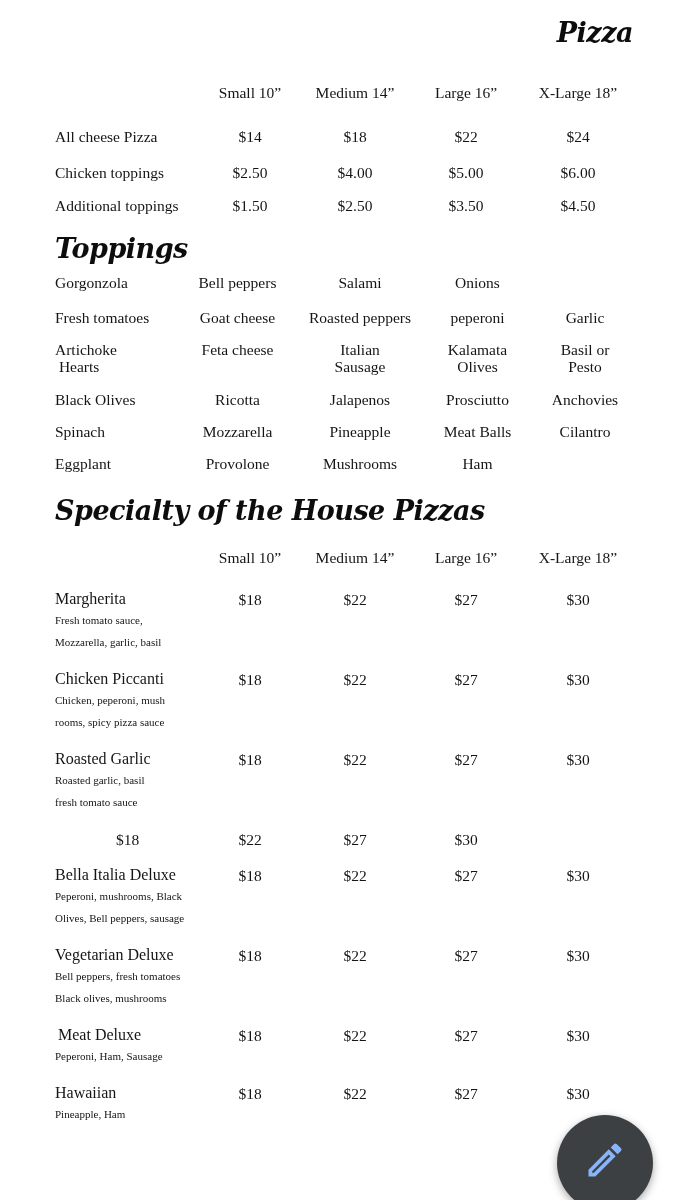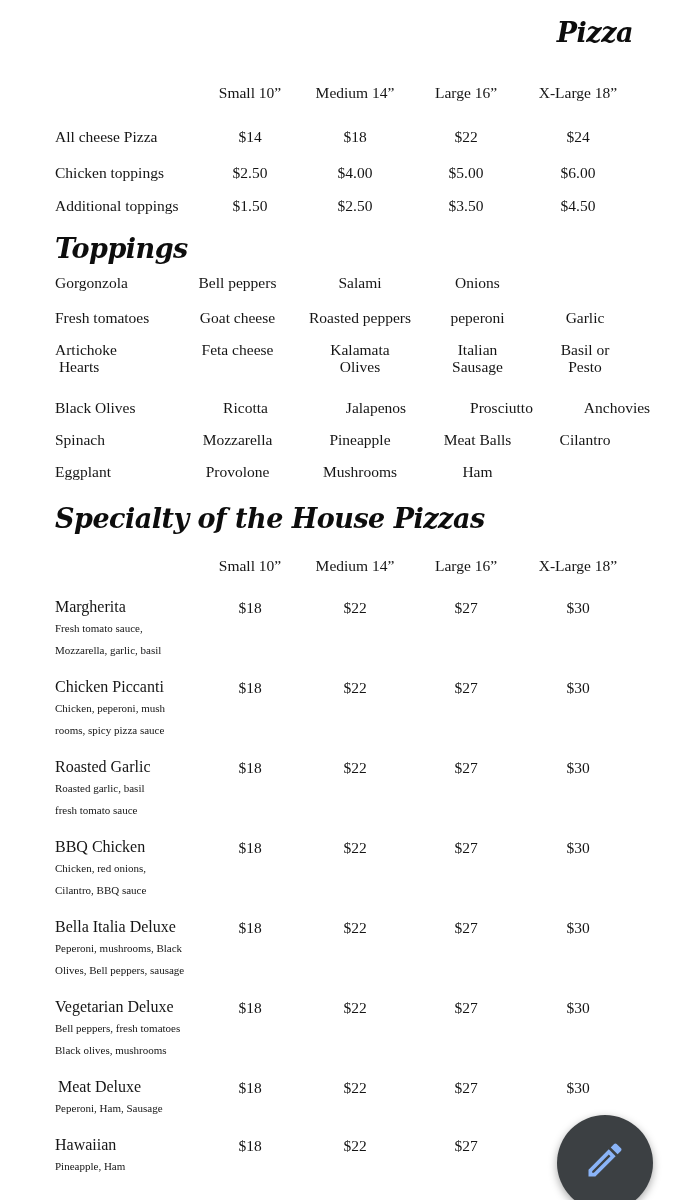--- a/index.html
+++ b/index.html
@@ -121,28 +121,28 @@
     <span class="cell">Fresh tomatoes</span>
     <span class="cell">Goat cheese</span>
     <span class="cell">Roasted peppers</span>
     <span class="cell">peperoni</span>
     <span class="cell">Garlic</span>
   </div>
   <div class="top-grid" style="margin-top:15px;">
     <span class="cell">Artichoke
  Hearts</span>
     <span class="cell">Feta cheese</span>
+    <span class="cell">Italian
+Sausage</span>
     <span class="cell">Kalamata
 Olives</span>
-    <span class="cell">Italian
-Sausage</span>
     <span class="cell">Basil or
 Pesto</span>
   </div>
-  <div class="top-grid" style="margin-top:24px;gap:8px;">
+  <div class="top-grid" style="margin-top:16px;">
     <span class="cell">Black Olives</span>
     <span class="cell">Ricotta</span>
     <span class="cell">Jalapenos</span>
     <span class="cell">Prosciutto</span>
     <span class="cell">Anchovies</span>
   </div>
   <div class="top-grid" style="margin-top:15px;">
     <span class="cell">Spinach</span>
     <span class="cell">Mozzarella</span>
     <span class="cell">Pineapple</span>
@@ -197,25 +197,20 @@
         <span class="desc" style="display: block;">Roasted garlic, basil
  fresh tomato sauce</span>
       </span>
     <span class="cell C price">$18</span>
     <span class="cell C price">$22</span>
     <span class="cell C price">$27</span>
     <span class="cell C price">$30</span>
   </div>
 
   <div class="grid spec-grid item">
-    <span class="cell L">
-        <span class="name" style="display: block;">BBQ Chicken</span>
-        <span class="desc" style="display: block;">Chicken, red onions,
-Cilantro, BBQ sauce</span>
-      </span>
     <span class="cell C price">$18</span>
     <span class="cell C price">$22</span>
     <span class="cell C price">$27</span>
     <span class="cell C price">$30</span>
   </div>
 
   <div class="grid spec-grid item">
     <span class="cell L">
         <span class="name" style="display: block;">Bella Italia Deluxe</span>
         <span class="desc" style="display: block;">Peperoni, mushrooms, Black

